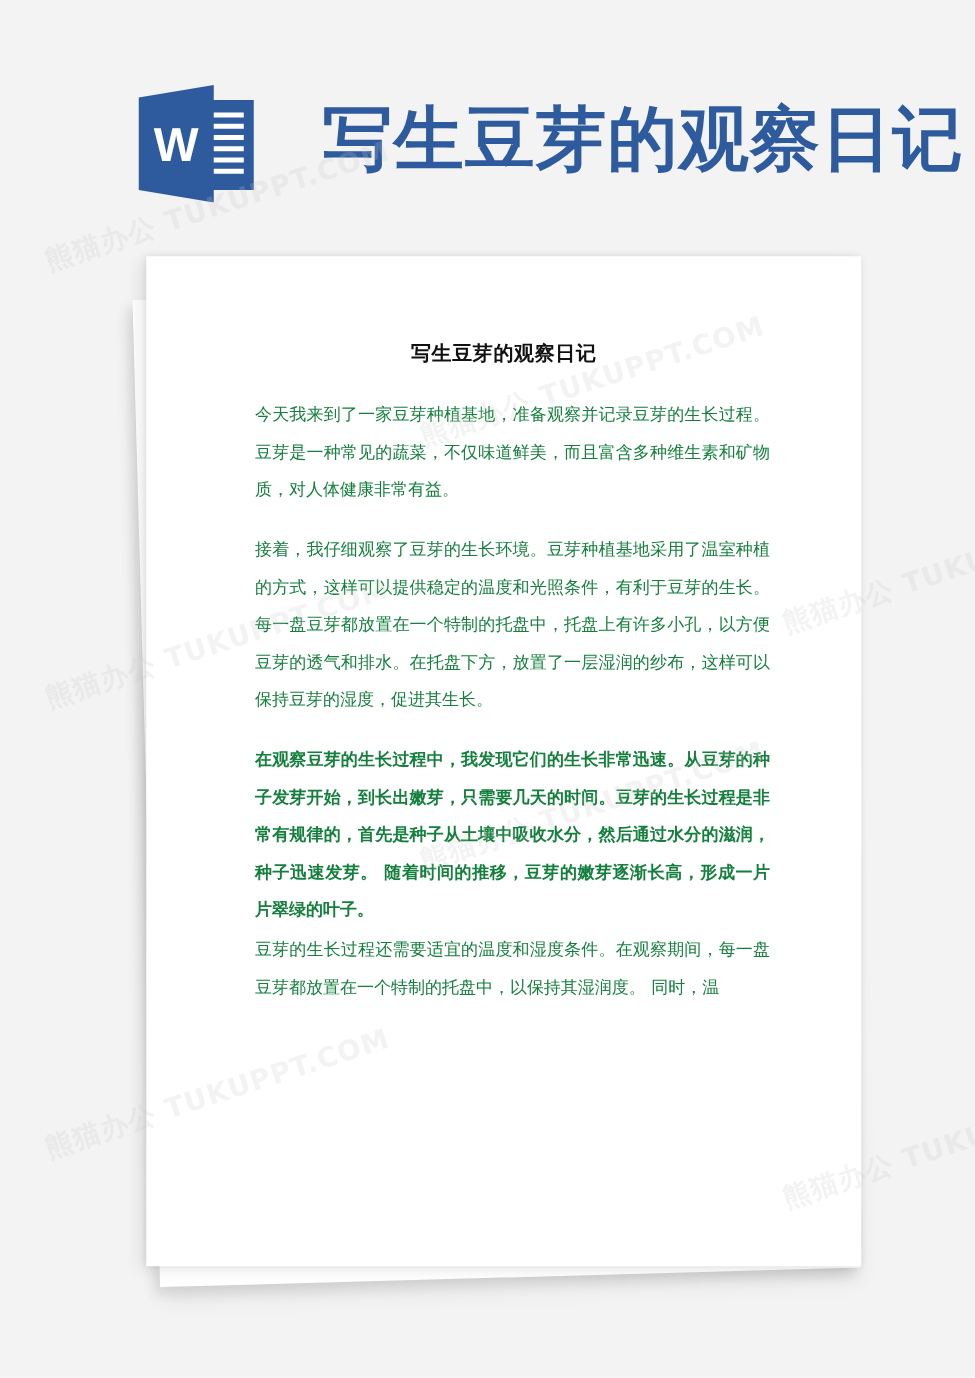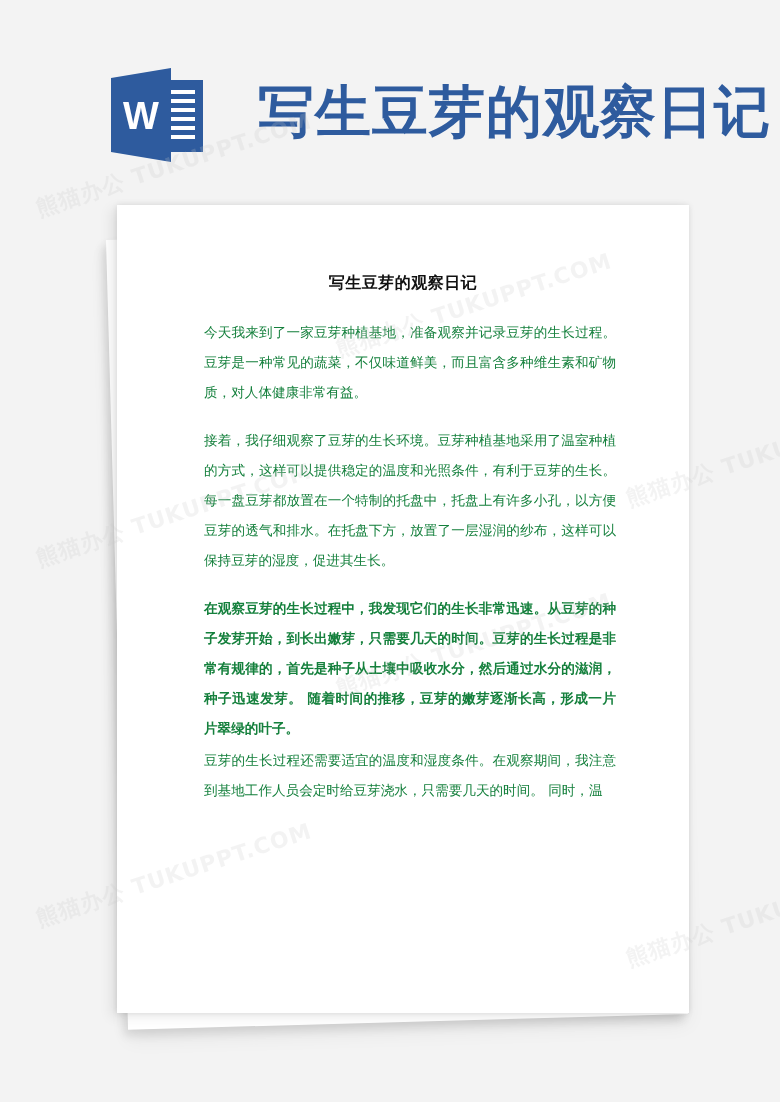--- a/index.html
+++ b/index.html
@@ -111,21 +111,21 @@
 </div>
 
 <div class="page-back"></div>
 
 <div class="page-front">
   <div class="doc-title">写生豆芽的观察日记</div>
   <div class="doc-body">
     <p>今天我来到了一家豆芽种植基地，准备观察并记录豆芽的生长过程。豆芽是一种常见的蔬菜，不仅味道鲜美，而且富含多种维生素和矿物质，对人体健康非常有益。</p>
     <p>接着，我仔细观察了豆芽的生长环境。豆芽种植基地采用了温室种植的方式，这样可以提供稳定的温度和光照条件，有利于豆芽的生长。每一盘豆芽都放置在一个特制的托盘中，托盘上有许多小孔，以方便豆芽的透气和排水。在托盘下方，放置了一层湿润的纱布，这样可以保持豆芽的湿度，促进其生长。</p>
     <p class="tight">在观察豆芽的生长过程中，我发现它们的生长非常迅速。从豆芽的种子发芽开始，到长出嫩芽，只需要几天的时间。豆芽的生长过程是非常有规律的，首先是种子从土壤中吸收水分，然后通过水分的滋润，种子迅速发芽。 随着时间的推移，豆芽的嫩芽逐渐长高，形成一片片翠绿的叶子。</p>
-    <p>豆芽的生长过程还需要适宜的温度和湿度条件。在观察期间，我注意到基地工作人员会定时给豆芽浇水，只需要几天的时间。 同时，温</p>
+    <p>豆芽的生长过程还需要适宜的温度和湿度条件。在观察期间，每一盘豆芽都放置在一个特制的托盘中，以保持其湿润度。 同时，温</p>
   </div>
 </div>
 
 <div class="watermark" style="left:30px; top:150px;">熊猫办公 TUKUPPT.COM</div>
 <div class="watermark" style="left:330px; top:290px;">熊猫办公 TUKUPPT.COM</div>
 <div class="watermark" style="left:30px; top:500px;">熊猫办公 TUKUPPT.COM</div>
 <div class="watermark" style="left:330px; top:630px;">熊猫办公 TUKUPPT.COM</div>
 <div class="watermark" style="left:30px; top:860px;">熊猫办公 TUKUPPT.COM</div>
 <div class="watermark" style="left:620px; top:440px;">熊猫办公 TUKUPPT.COM</div>
 <div class="watermark" style="left:620px; top:900px;">熊猫办公 TUKUPPT.COM</div>

